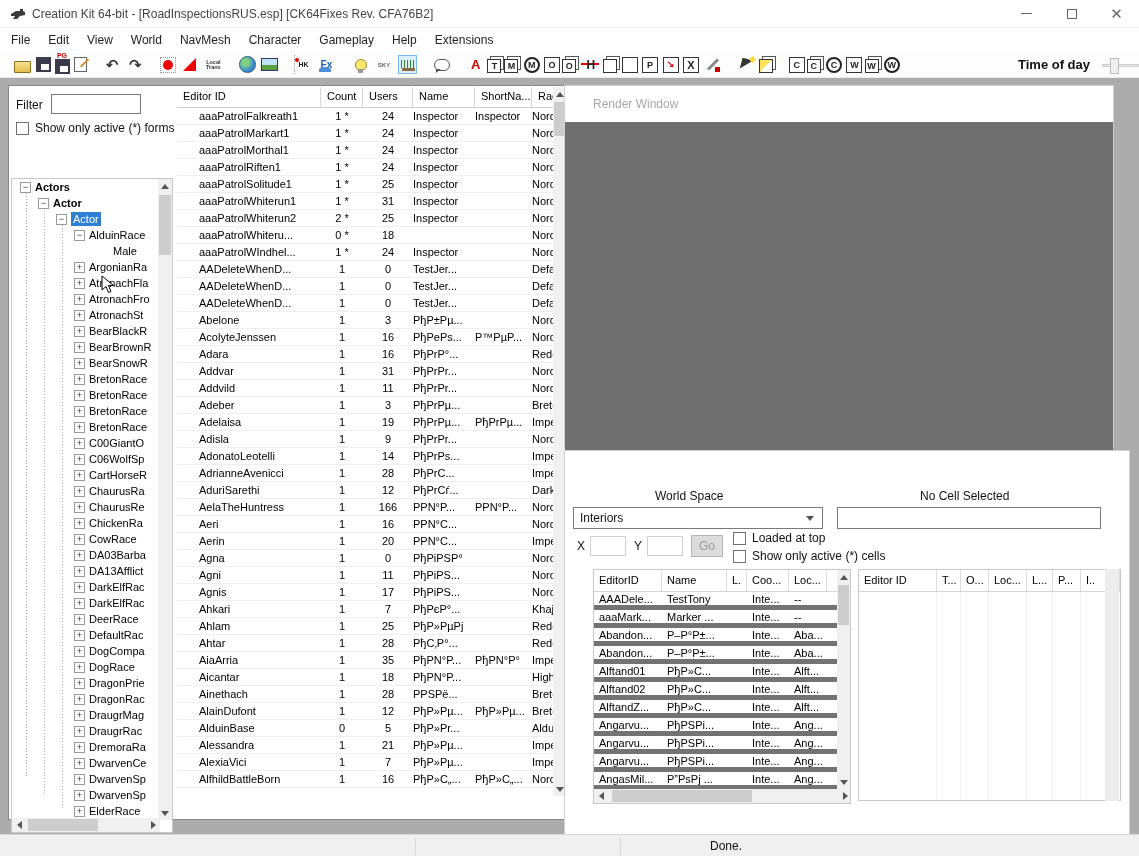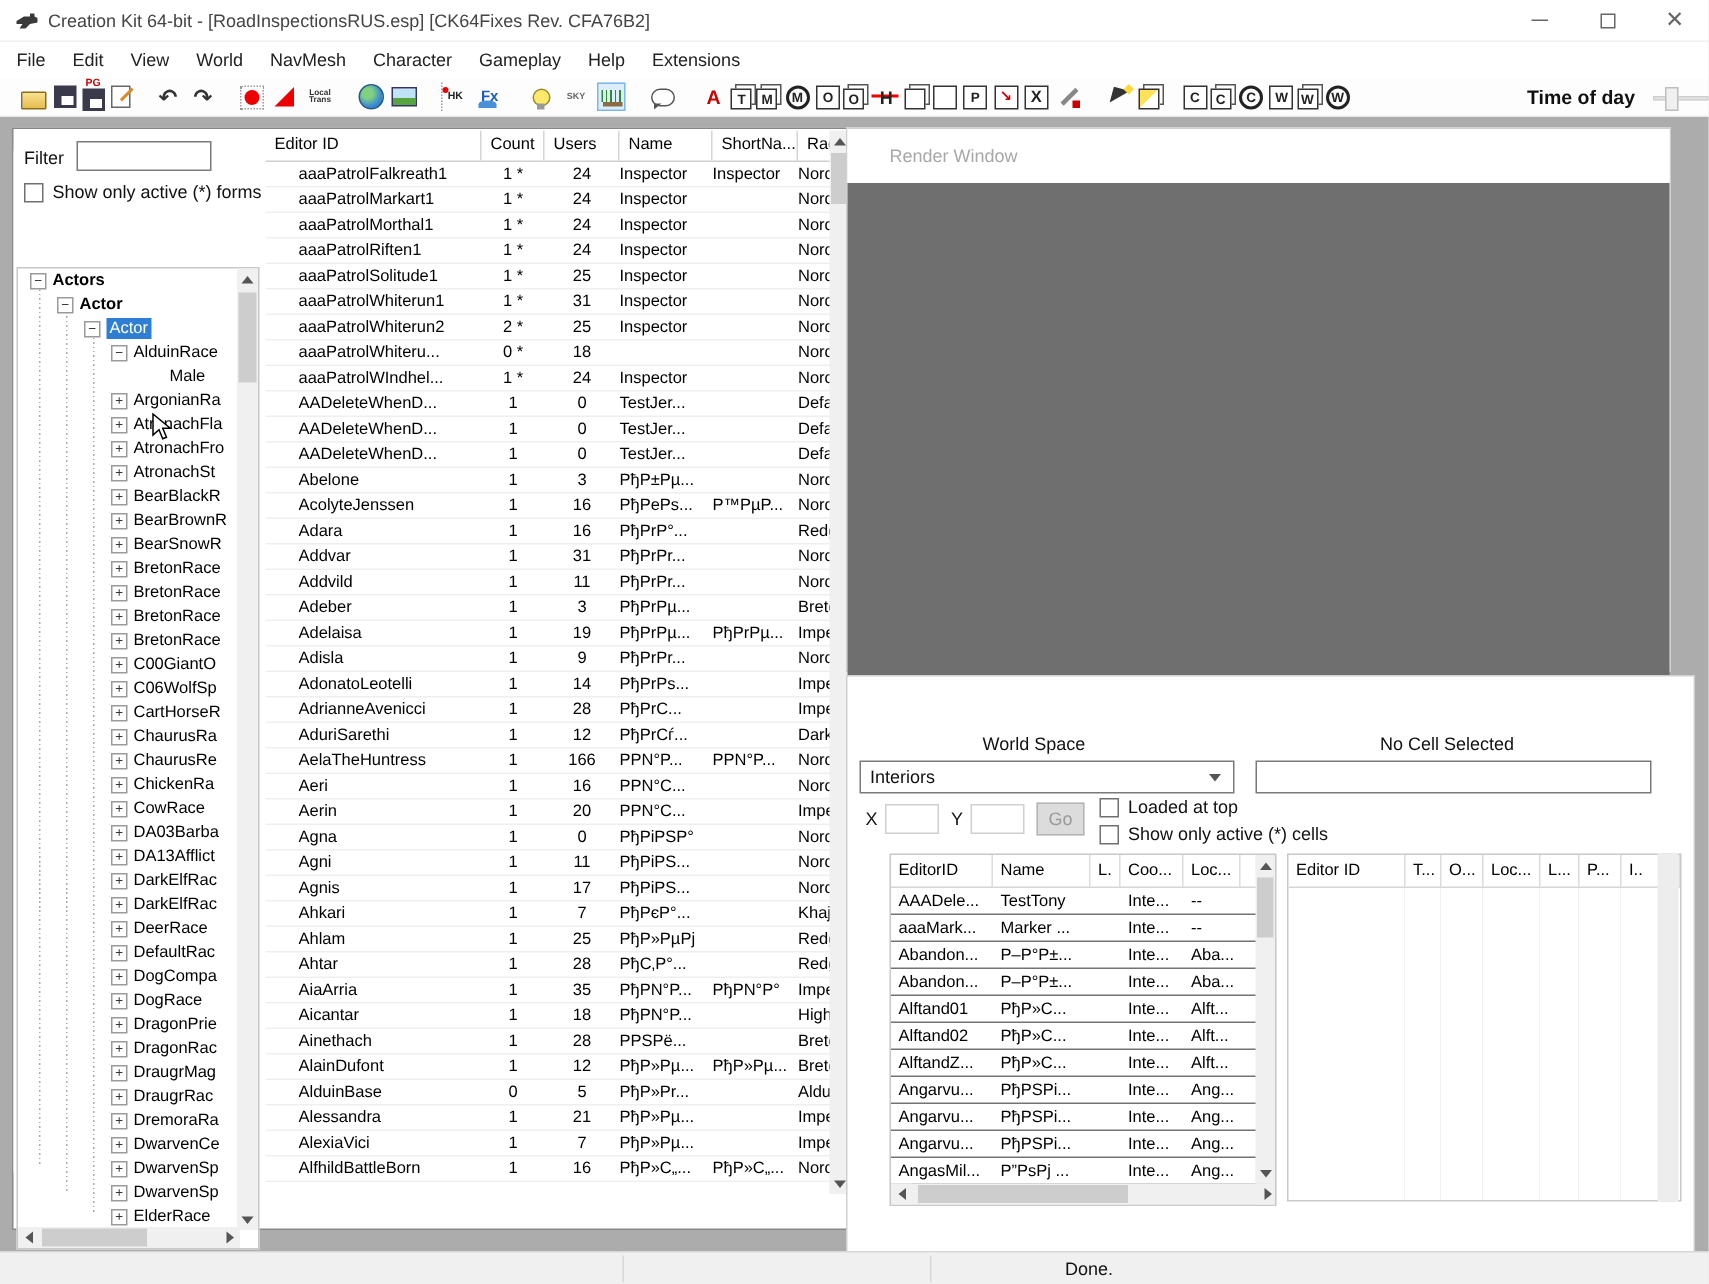--- a/index.html
+++ b/index.html
@@ -157,21 +157,21 @@
   #go-btn { width:32px; height:22px; background:#dcdcdc; border:1px solid #b5b5b5; color:#9a9a9a;
       font-size:12px; display:flex; align-items:center; justify-content:center;}
   #cv-check1 { position:absolute; left:168px; top:80px; display:flex; align-items:center;}
   #cv-check2 { position:absolute; left:168px; top:98px; display:flex; align-items:center;}
 
   .cv-table { position:absolute; background:#fff; border:1px solid #c8c8c8; overflow:hidden;margin-left:20px;}
   #cells-table { left:8px; top:118px; width:258px; height:235px; }
   #cells-head { display:grid; grid-template-columns:68px 65px 20px 42px 38px 1fr; height:22px; border-bottom:1px solid #d5d5d5;}
   #cells-head .hc, #refs-head .hc { font-size:11px; padding:4px 0 0 5px; border-right:1px solid #dcdcdc; color:#000; white-space:nowrap; overflow:hidden;}
   .cvrow { display:grid; grid-template-columns:68px 65px 20px 42px 38px 1fr; height:18px; align-items:center;
-      border-bottom:1px solid #737373;}
+      border-bottom:5px solid #737373;}
   .cvrow span { font-size:11px; padding-left:5px; white-space:nowrap; overflow:hidden; color:#000;}
   #cells-vscroll { position:absolute; right:0; top:0; width:13px; height:219px; background:#f0f0f0;}
   #cells-hscroll { position:absolute; left:0; bottom:0; width:258px; height:14px; background:#f0f0f0;}
   #refs-table { left:273px; top:118px; width:263px; height:232px;}
   #refs-head { display:grid; grid-template-columns:78px 24px 28px 38px 26px 28px 1fr; height:22px; border-bottom:1px solid #d5d5d5;}
   #refs-grid { position:absolute; left:0; top:22px; width:100%; height:100%;
       background:
         linear-gradient(to right, transparent 77px, #f0f0f0 77px 78px, transparent 78px 101px, #f0f0f0 101px 102px,
           transparent 102px 129px, #f0f0f0 129px 130px, transparent 130px 167px, #f0f0f0 167px 168px,
           transparent 168px 193px, #f0f0f0 193px 194px, transparent 194px 221px, #f0f0f0 221px 222px, transparent 222px);

